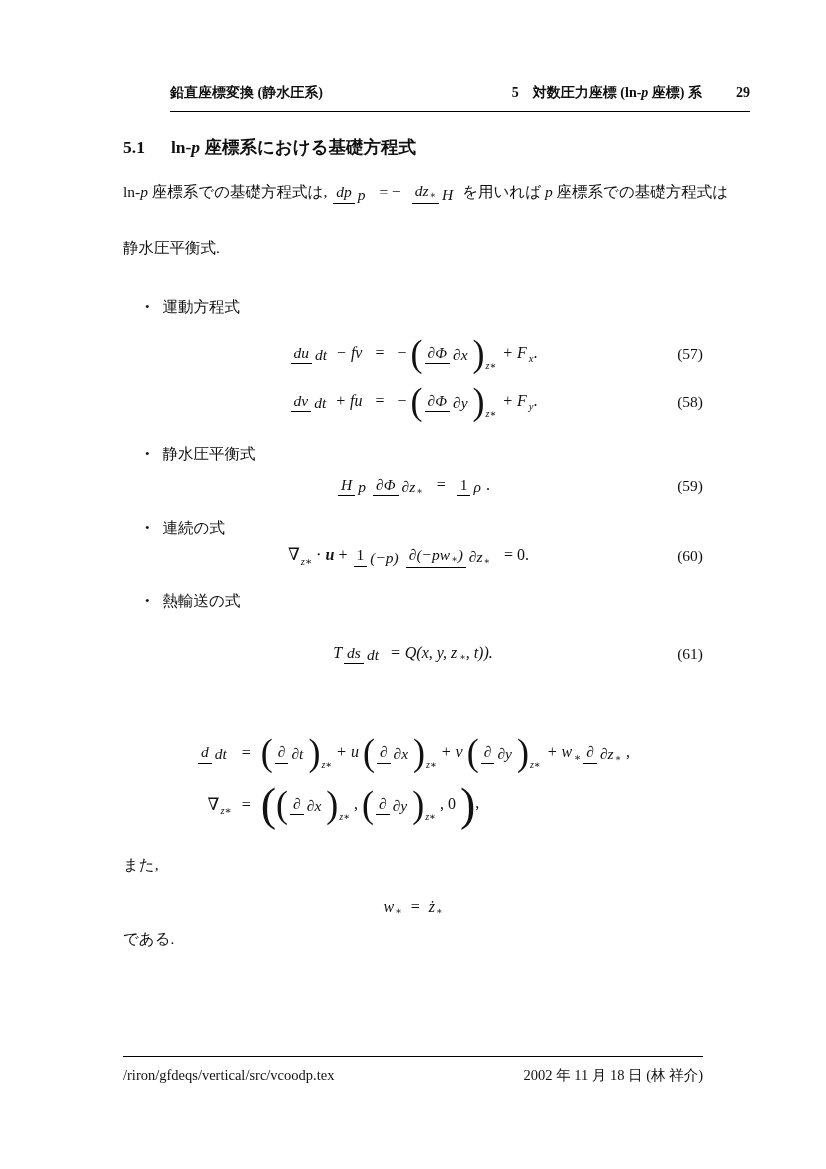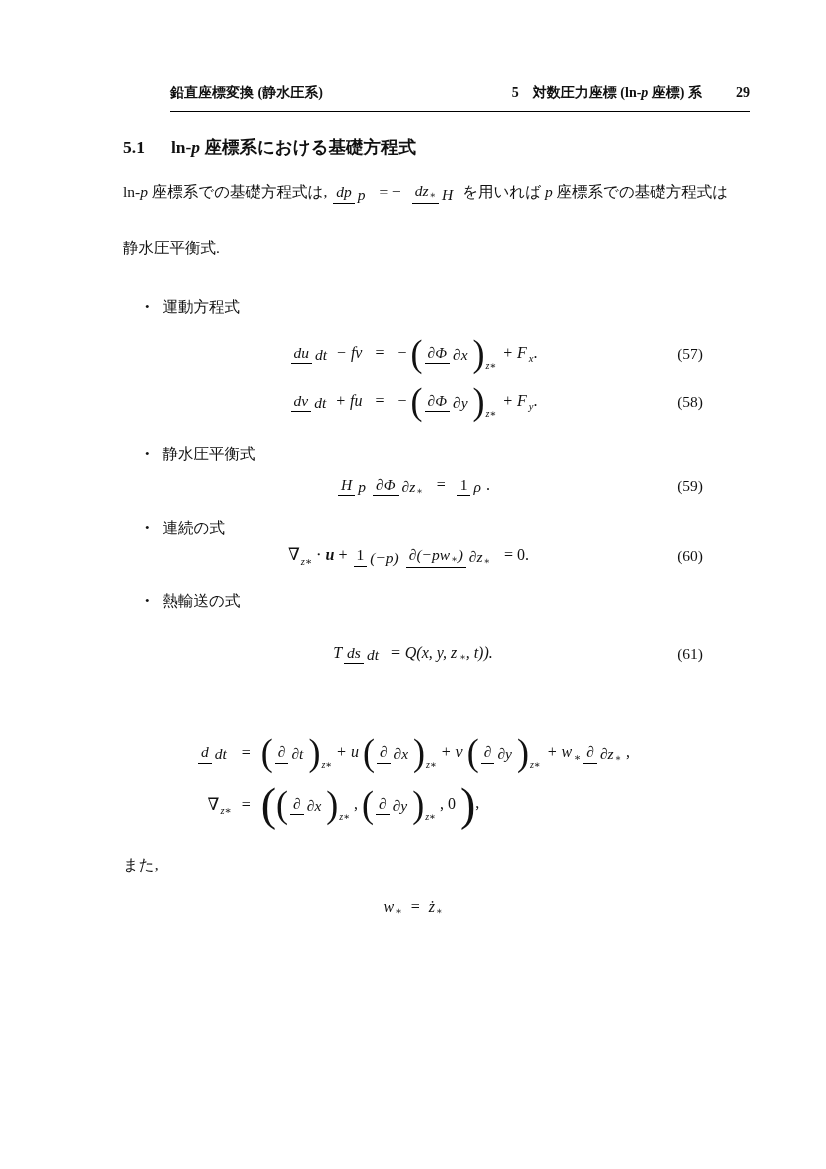--- a/index.html
+++ b/index.html
@@ -194,15 +194,20 @@
           <span class="d m">∂y</span>
         </span><span class="bp">)</span><sub class="ss">z∗</sub><span class="up tok">, 0</span><span class="bp2">)</span><span class="up">,</span></span>
   </div>
 
   <div class="para bodytext" style="top:855px">また,</div>
 
   <div class="eqrow" style="top:892px; height:30px;">
     <span class="eqbody"><span class="m">w</span><sub class="sd">∗</sub><span class="rel">=</span><span class="m">ż</span><sub class="sd">∗</sub></span>
   </div>
 
-
+  <div class="para bodytext" style="top:929px">である.</div>
+
+  <div class="ft">
+    <span>/riron/gfdeqs/vertical/src/vcoodp.tex</span>
+    <span>2002 年 11 月 18 日 (林 祥介)</span>
+  </div>
 
 </div>
 
 </body></html>

